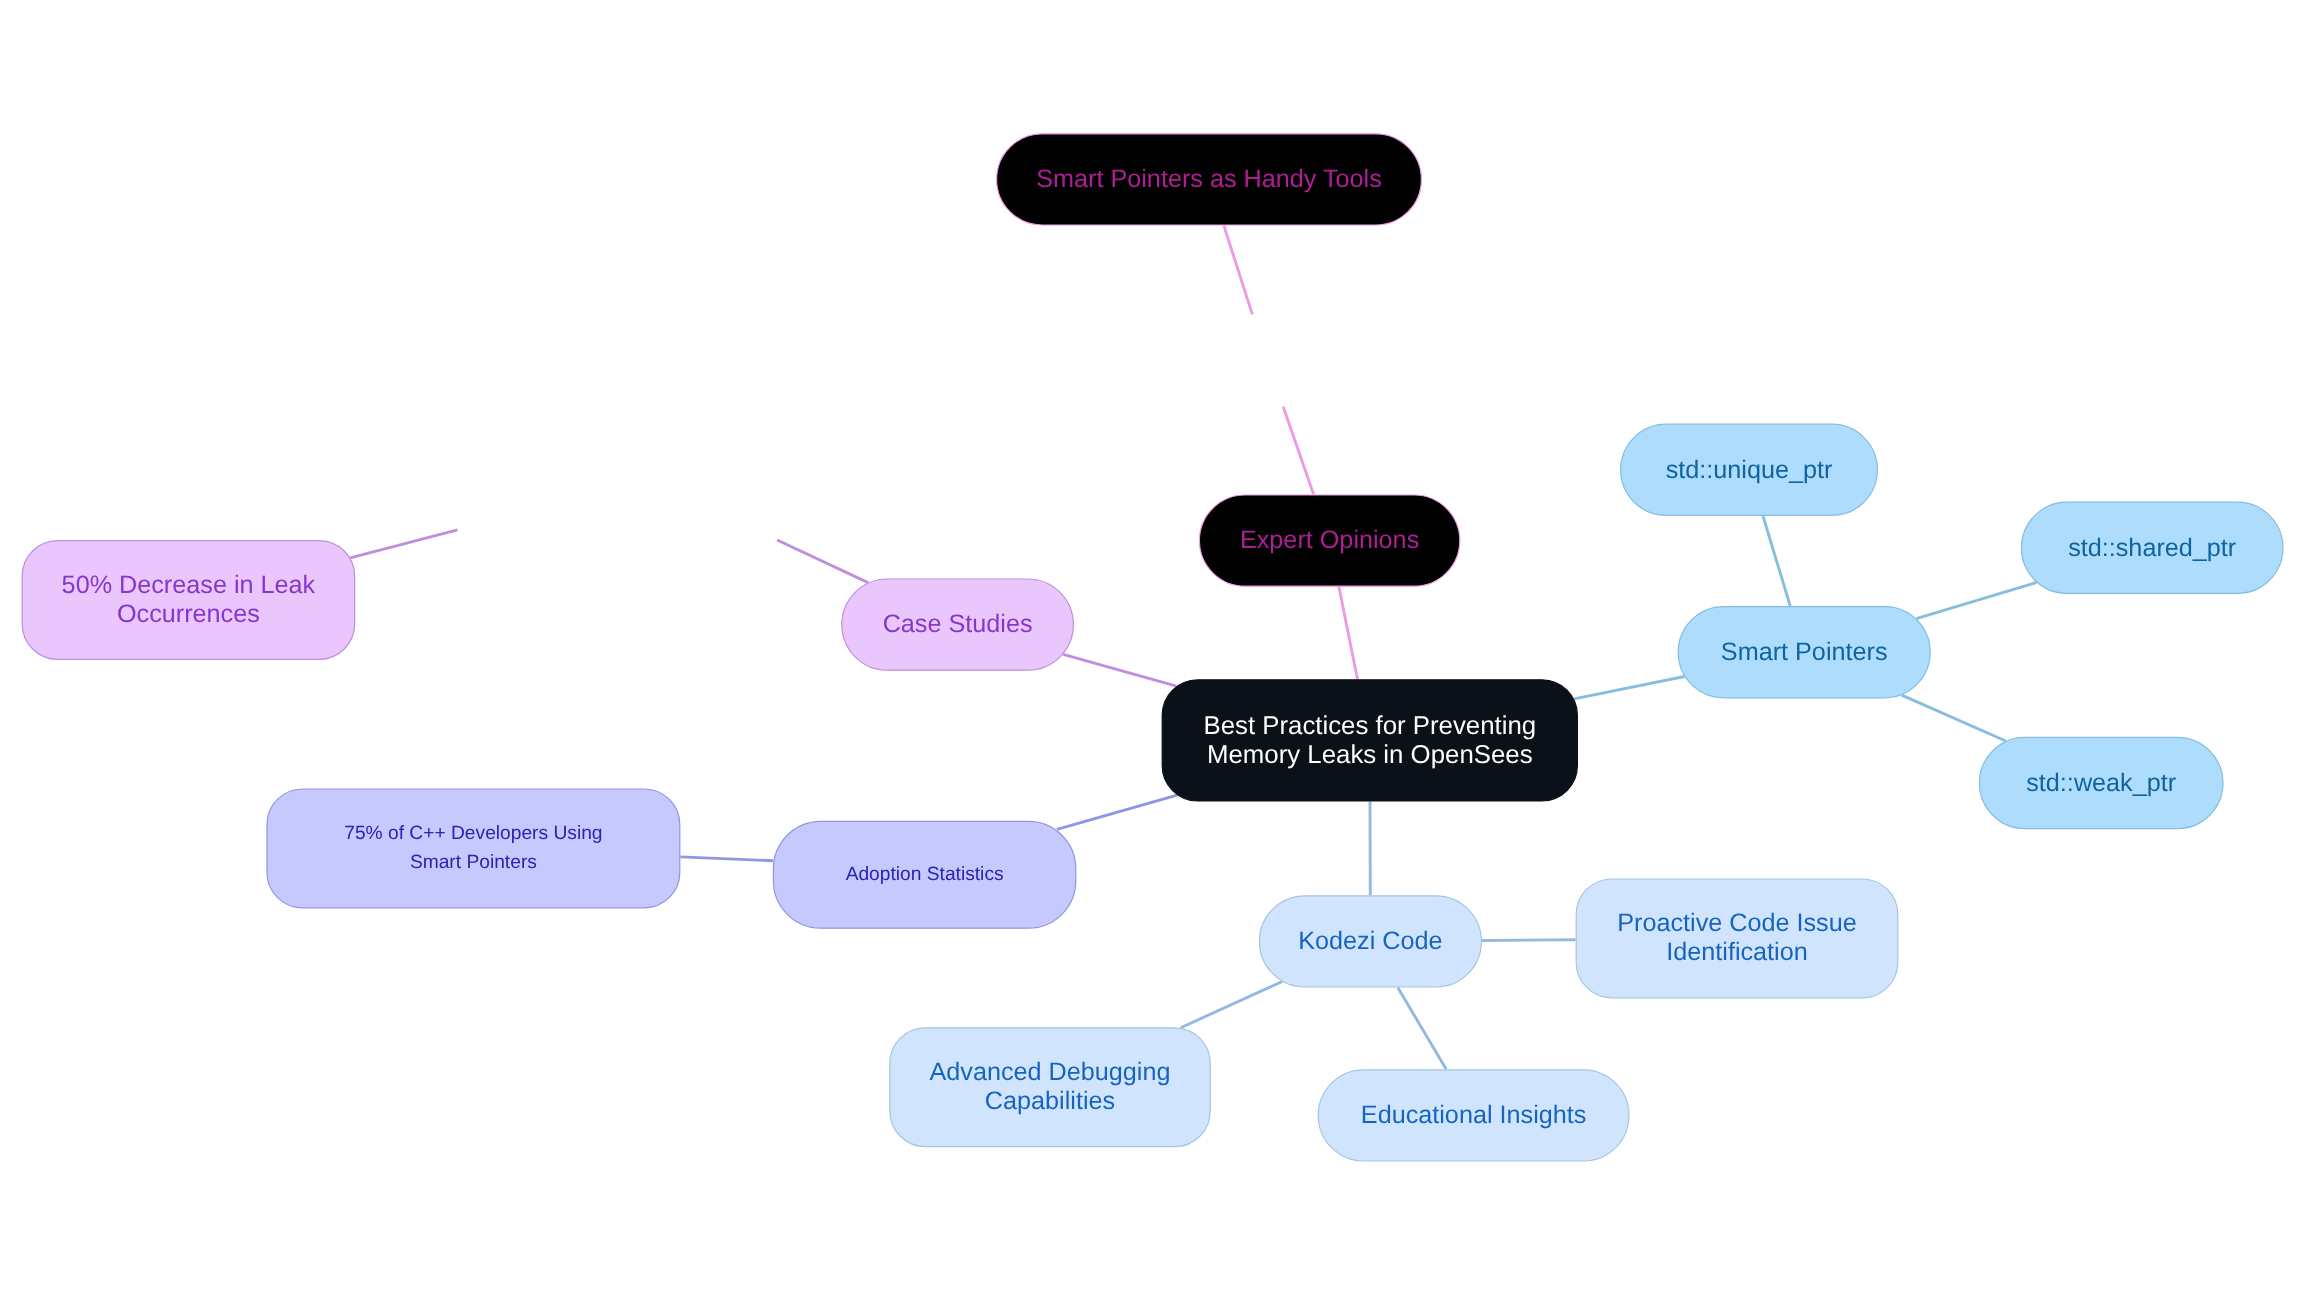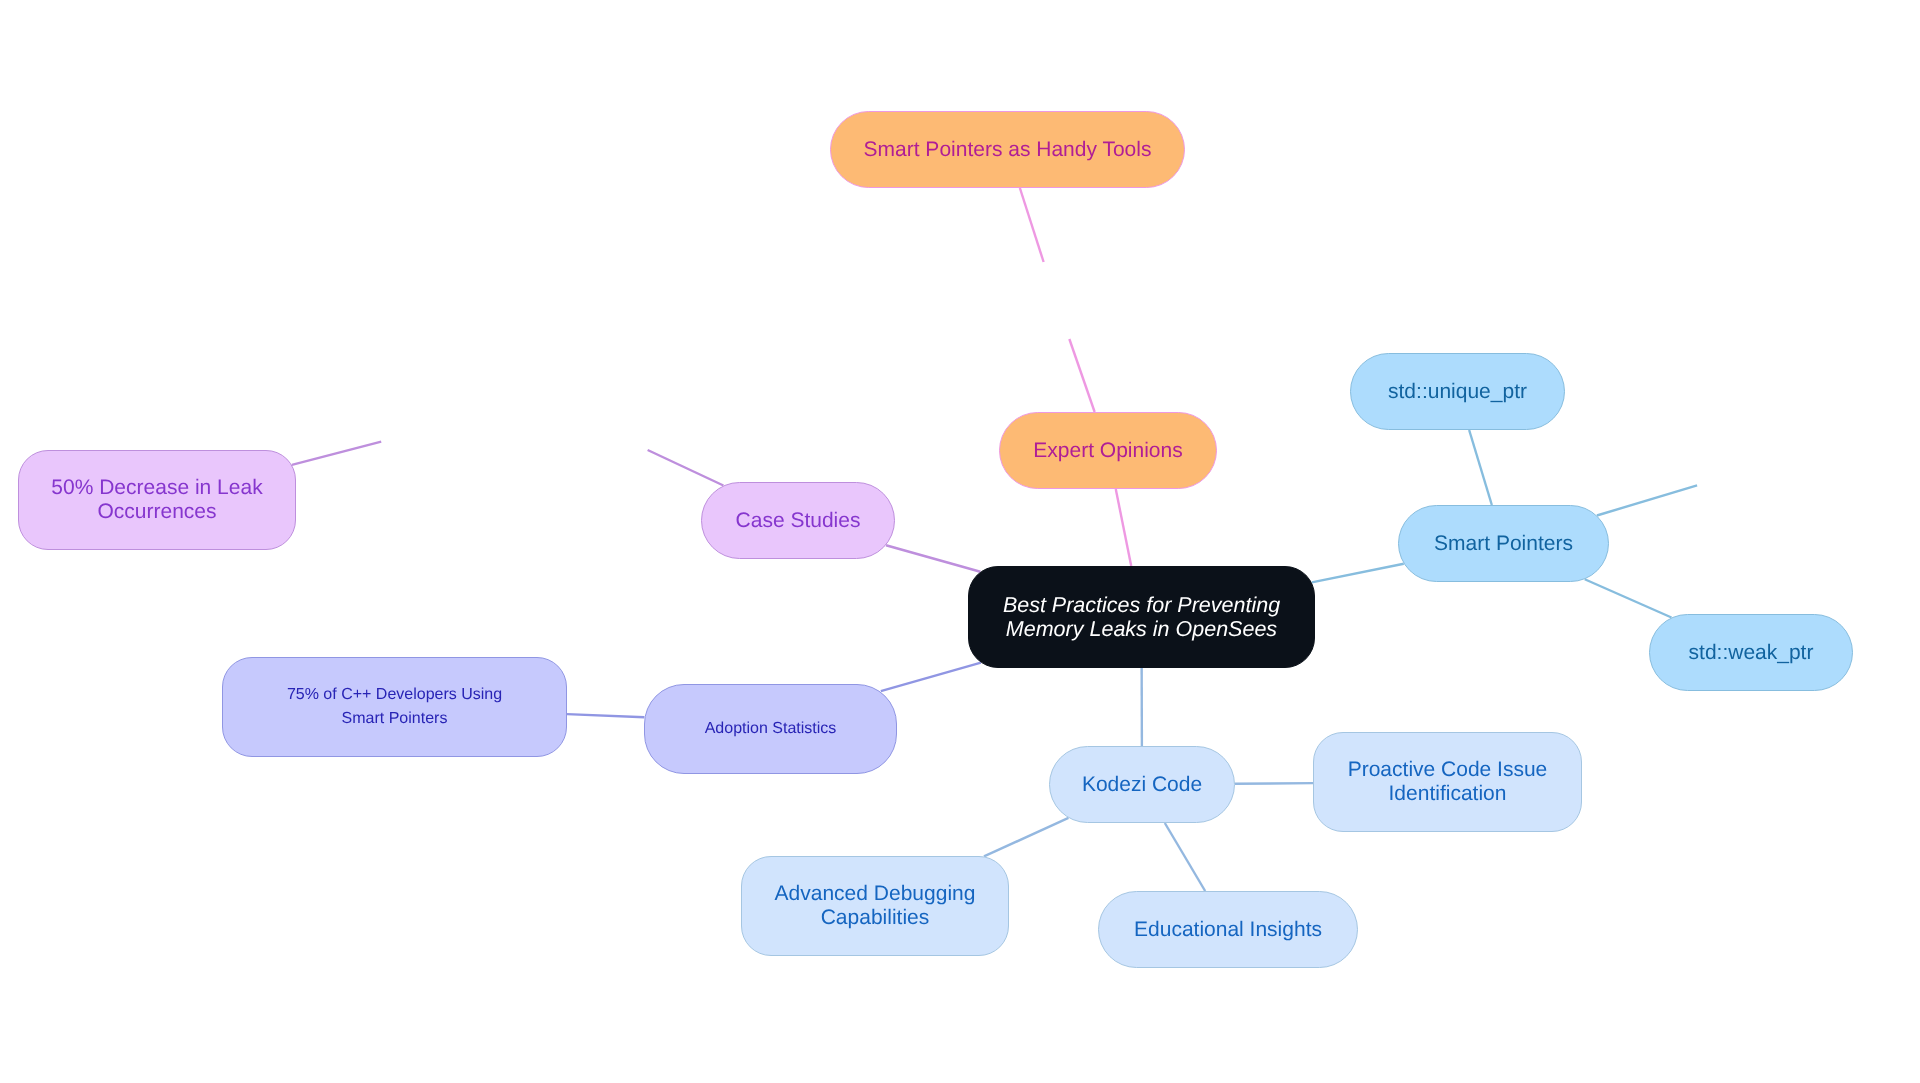--- a/index.html
+++ b/index.html
@@ -8,26 +8,26 @@
        -webkit-font-smoothing:antialiased;text-rendering:geometricPrecision;}
   #stage{position:relative;width:1920px;height:1083px;background:#ffffff;}
   #edges{position:absolute;left:0;top:0;width:1920px;height:1083px;pointer-events:none;}
   #nodes{position:absolute;left:0;top:0;width:1920px;height:1083px;}
   .node{position:absolute;box-sizing:border-box;display:flex;align-items:center;justify-content:center;
         text-align:center;border-style:solid;border-width:1.2px;
         font-family:"Liberation Sans",sans-serif;font-weight:400;white-space:pre;}
   .node .lbl{display:block;line-height:23.8px;position:relative;top:0px;}
   .node.two-line{border-radius:30px;}
   .n-dark{background:#0b1119;border-color:#0b1119;color:#ffffff;font-size:21.5px;border-radius:30px;}
-  .n-dark .lbl{line-height:24.1px;font-style:italic;}
+  .n-dark .lbl{line-height:24.1px;}
   .n-blue{background:#addcfd;border-color:#87bdde;color:#11639f;font-size:21px;border-radius:40px;text-align:right;}
   .n-lightblue{background:#d1e4fd;border-color:#a5c6e2;color:#1565c0;font-size:21px;border-radius:40px;}
   .n-periwinkle{background:#c6c9fd;border-color:#9096e3;color:#2824b5;font-size:16px;border-radius:40px;align-items:center;}
   .n-lavender{background:#e9c6fc;border-color:#be8fdd;color:#8636ce;font-size:21px;border-radius:40px;}
-  .n-pink{background:#fdba74;border-color:#ee99e2;color:#b01e96;font-size:21px;border-radius:40px;}
+  .n-pink{background:#000000;border-color:#ee99e2;color:#b01e96;font-size:21px;border-radius:40px;}
 </style>
 </head>
 <body>
 
 <div id="stage">
 
 <svg id="edges" viewBox="0 0 1920 1083">
   <line x1="1311.76" y1="582.43" x2="1403.76" y2="563.75" stroke="#87bdde" stroke-width="2.4" stroke-linecap="butt" shape-rendering="geometricPrecision"></line>
   <line x1="1491.85" y1="505.00" x2="1469.15" y2="430.00" stroke="#87bdde" stroke-width="2.4" stroke-linecap="butt" shape-rendering="geometricPrecision"></line>
   <line x1="1596.90" y1="515.48" x2="1697.09" y2="485.42" stroke="#87bdde" stroke-width="2.4" stroke-linecap="butt" shape-rendering="geometricPrecision"></line>
@@ -44,20 +44,21 @@
   <line x1="1131.24" y1="566.00" x2="1115.75" y2="489.00" stroke="#ee99e2" stroke-width="2.4" stroke-linecap="butt" shape-rendering="geometricPrecision"></line>
   <line x1="1094.65" y1="412.00" x2="1069.35" y2="339.00" stroke="#ee99e2" stroke-width="2.4" stroke-linecap="butt" shape-rendering="geometricPrecision"></line>
   <line x1="1043.63" y1="262.00" x2="1019.87" y2="188.00" stroke="#ee99e2" stroke-width="2.4" stroke-linecap="butt" shape-rendering="geometricPrecision"></line>
     </svg>
 
 <div id="nodes">
   <div class="node n-dark two-line" style="left:968px;top:566px;width:347px;height:102px"><span class="lbl">Best Practices for Preventing
 Memory Leaks in OpenSees</span></div>
   <div class="node n-blue" style="left:1398px;top:505px;width:211px;height:77px"><span class="lbl">Smart Pointers</span></div>
   <div class="node n-blue" style="left:1350px;top:353px;width:215px;height:77px"><span class="lbl">std::unique_ptr</span></div>
+  <div class="node n-blue" style="left:1684px;top:418px;width:219px;height:77px"><span class="lbl">std::shared_ptr</span></div>
   <div class="node n-blue" style="left:1649px;top:614px;width:204px;height:77px"><span class="lbl">std::weak_ptr</span></div>
   <div class="node n-lightblue" style="left:1049px;top:746px;width:186px;height:77px"><span class="lbl">Kodezi Code</span></div>
   <div class="node n-lightblue two-line" style="left:1313px;top:732px;width:269px;height:100px"><span class="lbl">Proactive Code Issue
 Identification</span></div>
   <div class="node n-lightblue two-line" style="left:741px;top:856px;width:268px;height:100px"><span class="lbl">Advanced Debugging
 Capabilities</span></div>
   <div class="node n-lightblue" style="left:1098px;top:891px;width:260px;height:77px"><span class="lbl">Educational Insights</span></div>
   <div class="node n-periwinkle" style="left:644px;top:684px;width:253px;height:90px"><span class="lbl">Adoption Statistics</span></div>
   <div class="node n-periwinkle two-line" style="left:222px;top:657px;width:345px;height:100px"><span class="lbl">75% of C++ Developers Using
 Smart Pointers</span></div>

